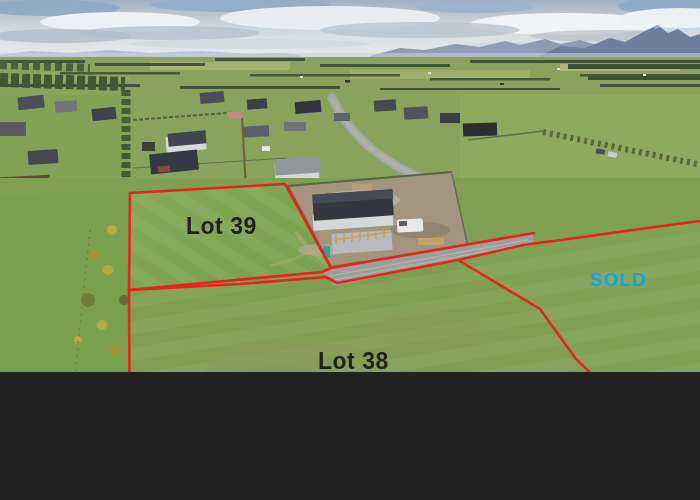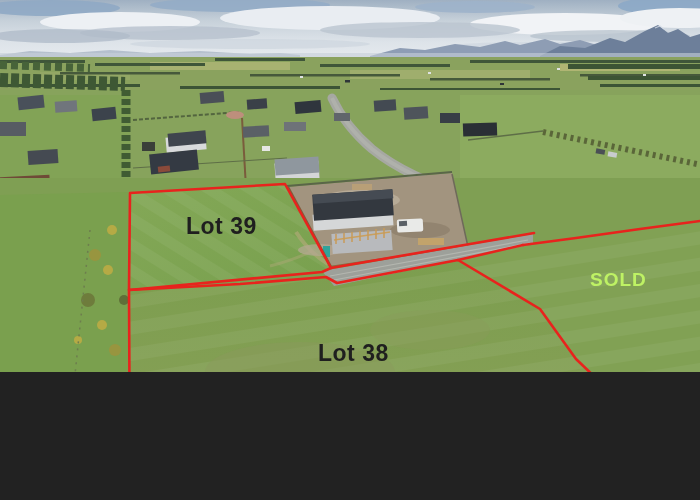--- a/index.html
+++ b/index.html
@@ -2,23 +2,23 @@
 <html><head>
 <meta charset="utf-8">
 <style>
   html,body{margin:0;padding:0;background:#222;}
   .stage{position:relative;width:700px;height:372px;overflow:hidden;
          font-family:"Liberation Sans",sans-serif;}
   .stage svg{position:absolute;left:0;top:0;display:block;}
   .overlay-label{position:absolute;white-space:nowrap;pointer-events:none;}
   .lot-label{font-size:23px;font-weight:600;color:#1f1f1f;letter-spacing:.5px;}
   .label-lot39{left:186px;top:213px;}
-  .label-lot38{left:318px;top:340px;}
+  .label-lot38{left:318px;top:348px;}
   .label-sold{left:590px;top:269px;font-size:19px;font-weight:800;
-              color:#bef264;letter-spacing:1px;}
+              color:#0ea5e9;letter-spacing:1px;}
   .label-disclaimer{left:538px;top:466px;font-size:10.5px;font-weight:600;
               color:#3c3c32;letter-spacing:.2px;opacity:.92;}
 </style>
 </head>
 <body>
 
 <div class="stage">
 <svg width="700" height="500" viewBox="0 0 700 500">
   <defs>
     <linearGradient id="skyg" x1="0" y1="0" x2="0" y2="1">

